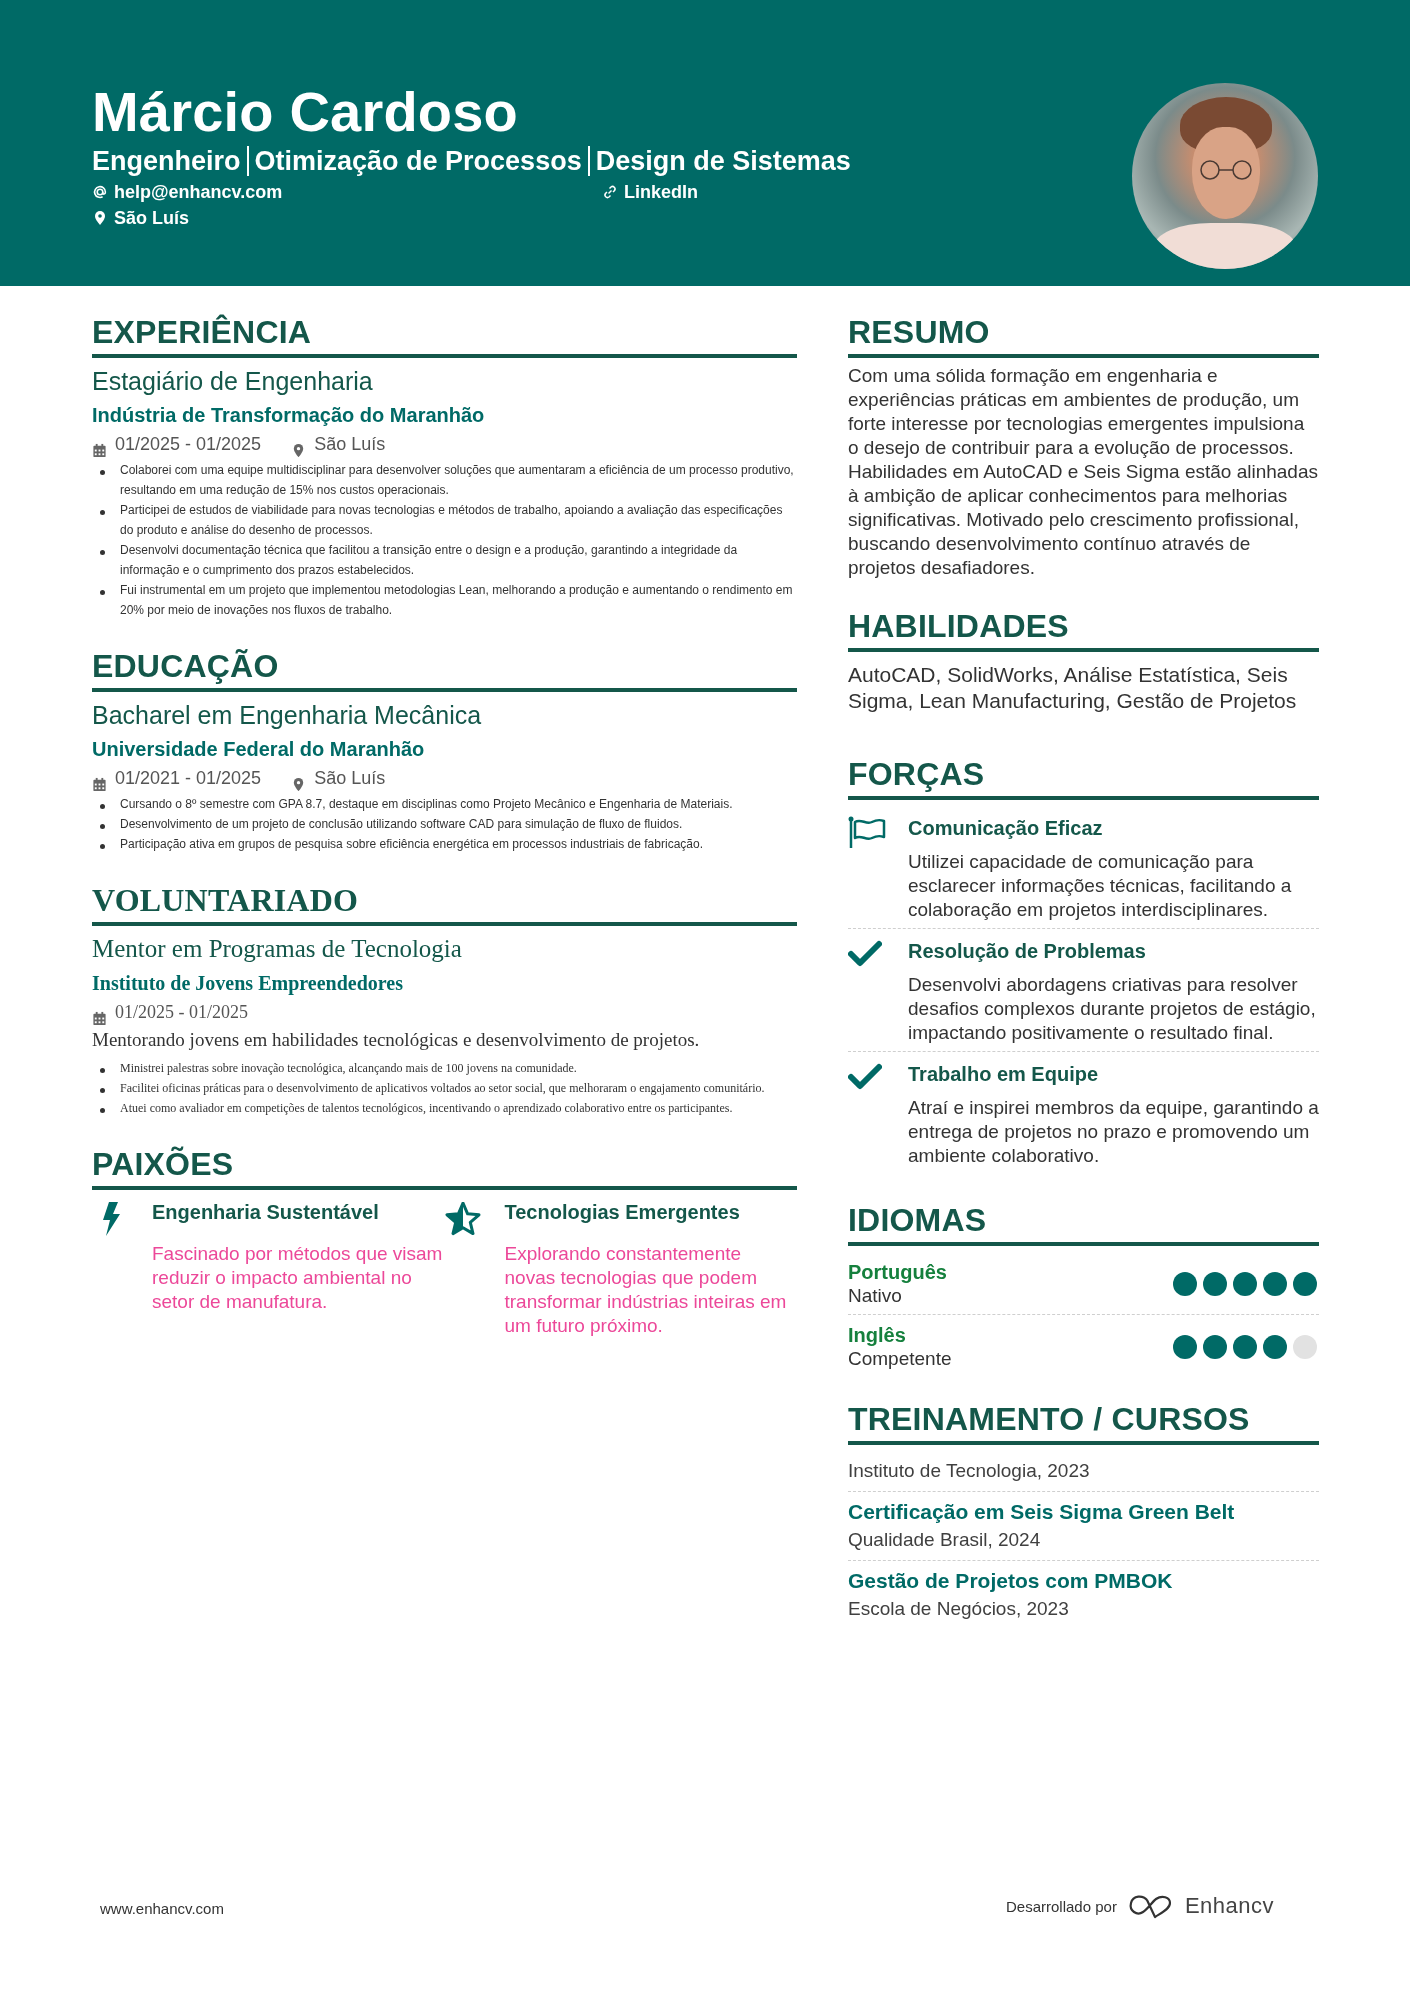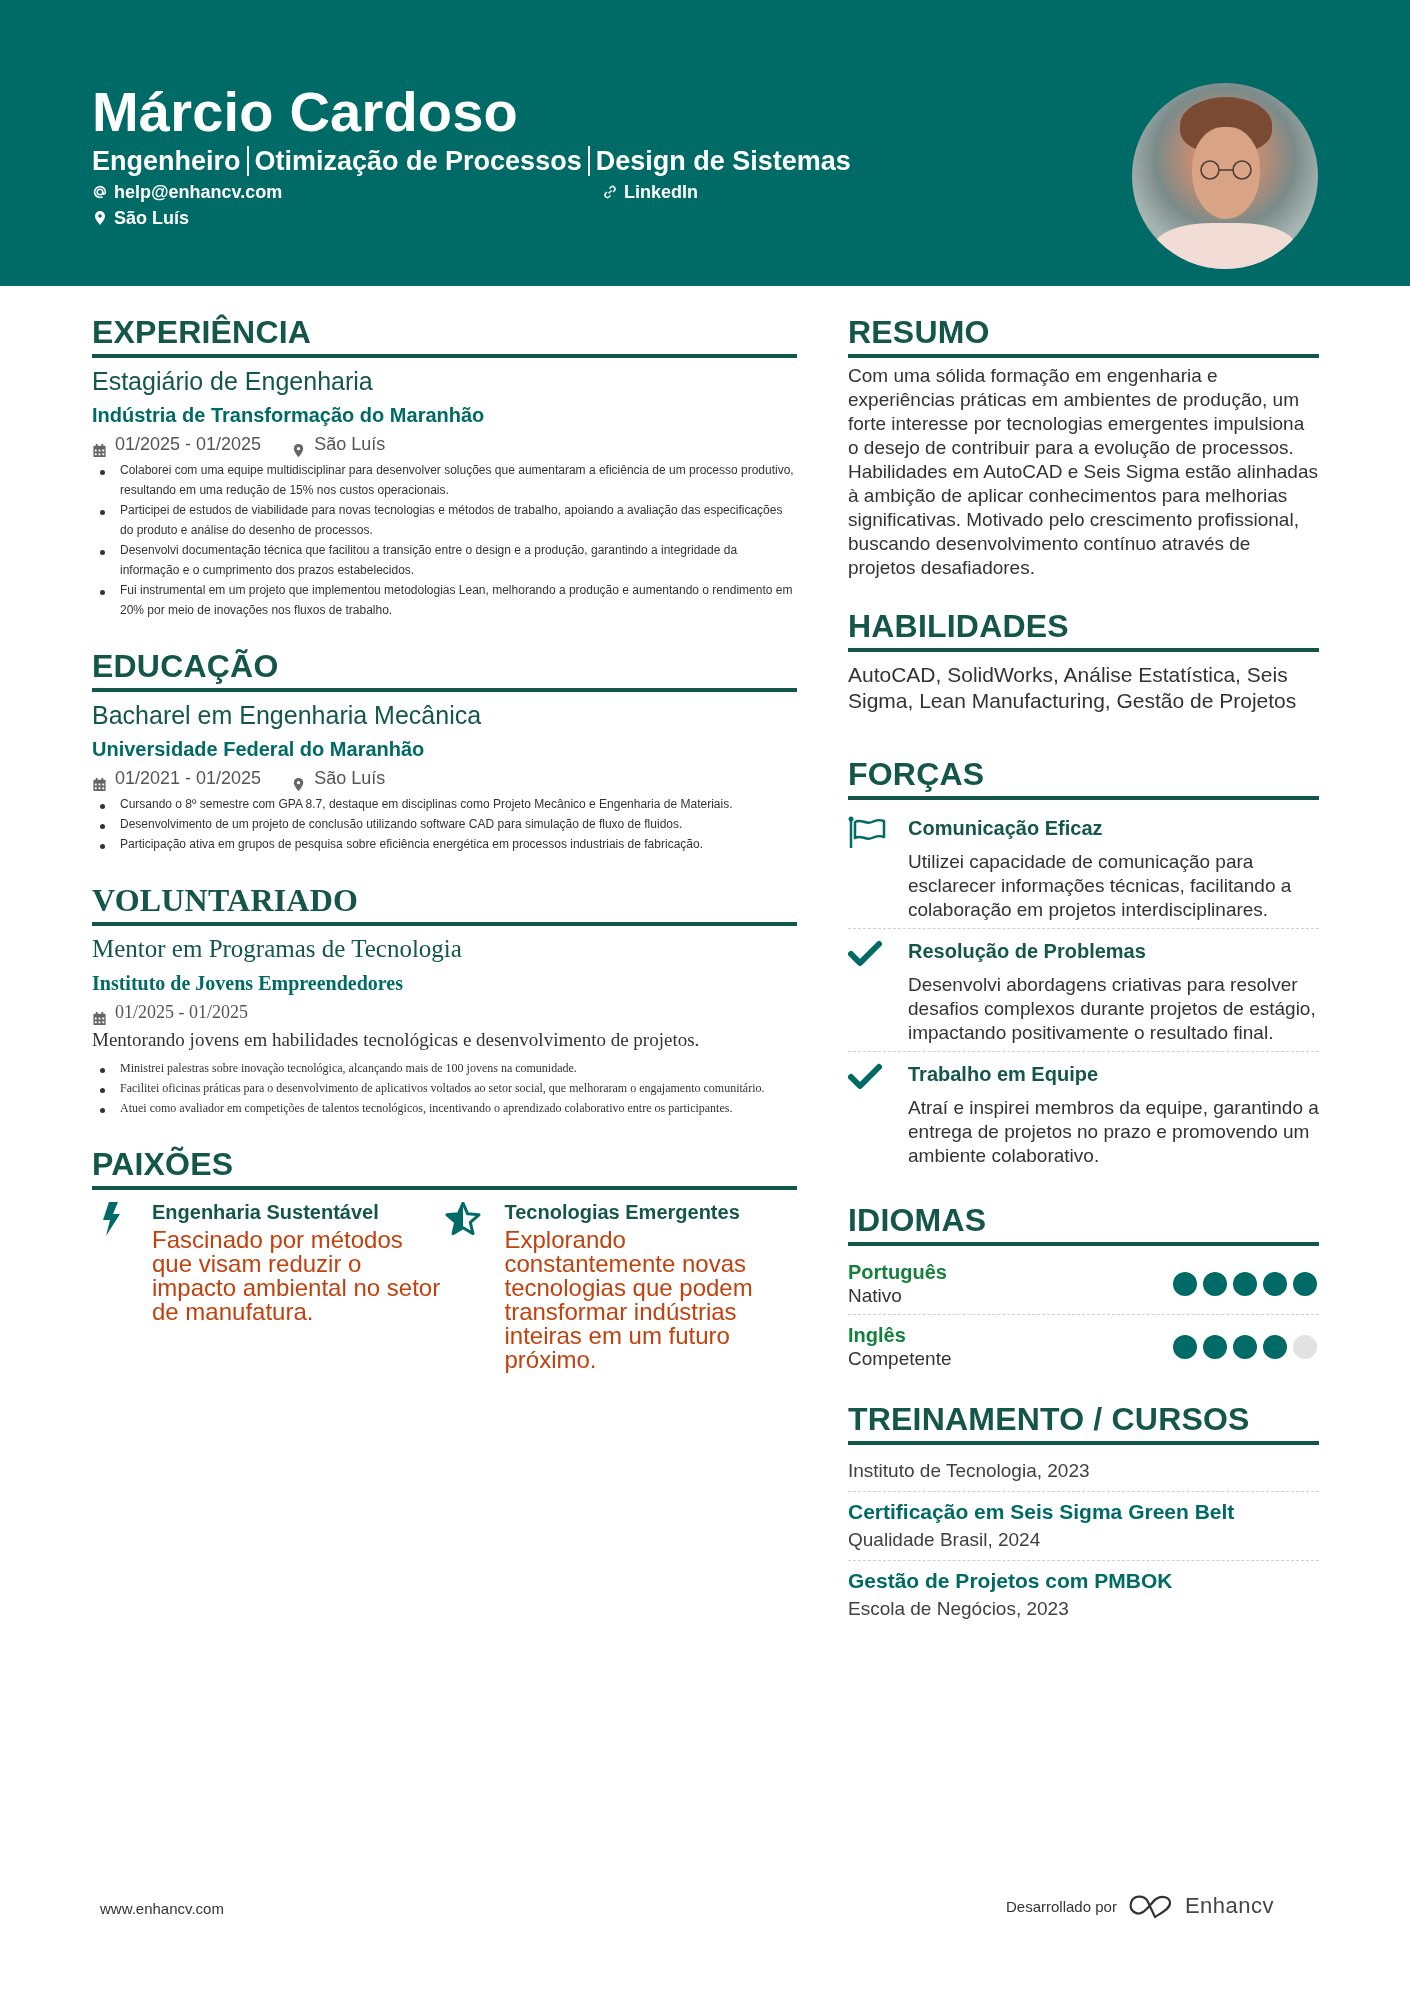--- a/index.html
+++ b/index.html
@@ -32,21 +32,21 @@
   .bullets { list-style: none; margin-top: 2px; }
   .bullets li { position: relative; padding-left: 28px; font-size: 12px; line-height: 20px; color: #333; }
   .bullets li::before { content: ""; position: absolute; left: 8px; top: 10px; width: 5px; height: 5px; border-radius: 50%; background: #333; }
   .desc { font-size: 19px; line-height: 24px; color: #333; margin-top: 2px; margin-bottom: 4px; }
 
   .passions { display: flex; margin-top: 8px; }
   .passion { width: 370px; display: flex; }
   .passion-icon { width: 60px; flex: none; padding-top: 4px; padding-left: 8px; }
   .passion-body { flex: 1; }
   .passion-title { font-size: 20px; font-weight: bold; color: #14574a; line-height: 28px; }
-  .passion-desc { font-size: 24px; line-height: 24px; color: #c2410c; margin-top: 2px; }
+  .passion-desc { font-size: 19px; line-height: 24px; color: #ec4899; margin-top: 16px; }
 
   .summary { font-size: 19px; line-height: 24px; color: #333; margin-top: 0; }
   .skills { font-size: 21px; line-height: 26px; color: #333; margin-top: 10px; }
 
   .strength { display: flex; padding: 8px 0 6px 0; }
   .strength.dashed { border-bottom: 1.5px dashed #cfcfcf; }
   .strength-icon { width: 60px; flex: none; padding-top: 2px; }
   .strength-body { flex: 1; }
   .strength-title { font-size: 20px; font-weight: bold; color: #14574a; line-height: 28px; }
   .strength-desc { font-size: 19px; line-height: 24px; color: #333; margin-top: 8px; }

